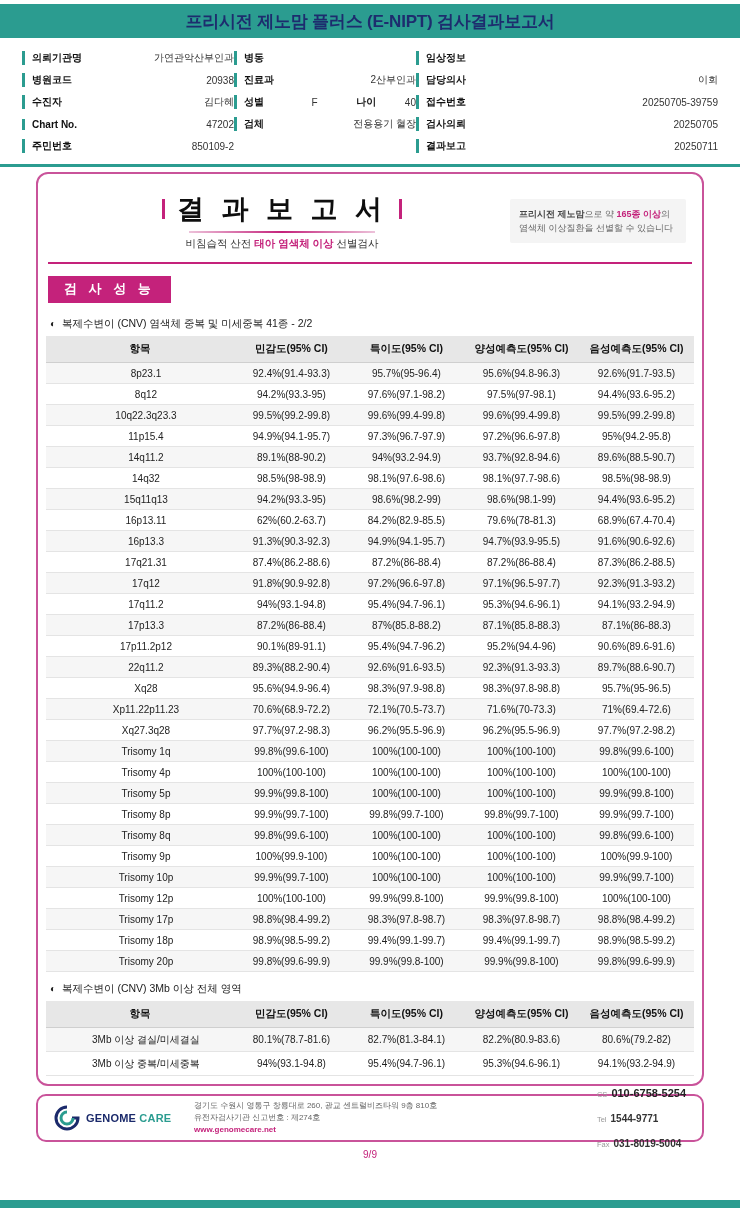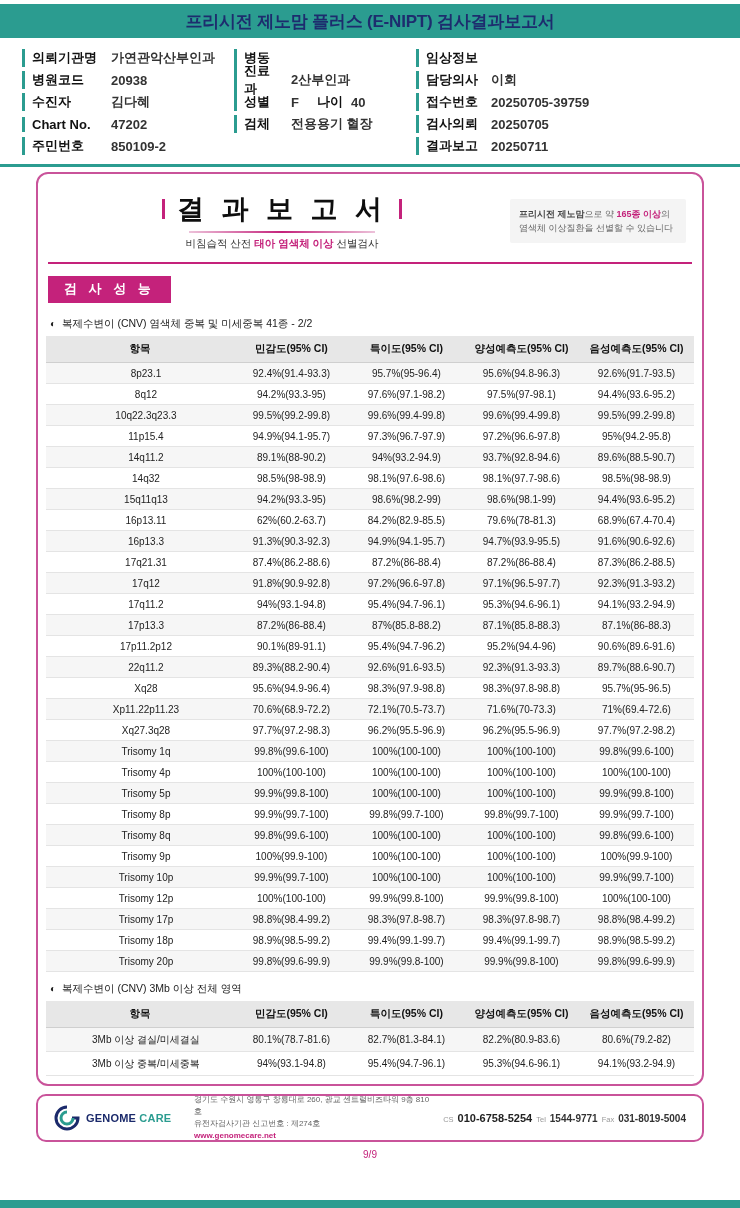--- a/index.html
+++ b/index.html
@@ -7,27 +7,27 @@
     font-family:"Liberation Sans","DejaVu Sans",sans-serif; color:#222; position:relative; }
 
   
   .top-bar { margin-top:4px; height:34px; background:#2b9c90; display:flex; align-items:center; justify-content:center; }
   .top-bar-title { color:#1d2c6e; font-weight:bold; font-size:17px; letter-spacing:-0.2px; }
 
   
   .patient { display:flex; padding:9px 22px 4px; }
   .p-col { display:flex; flex-direction:column; }
   .p-col1 { width:212px; } .p-col2 { width:182px; } .p-col3 { flex:1; }
-  .field-row { display:flex; align-items:center; height:22px; font-size:13px; }
+  .field-row { display:flex; align-items:center; height:22px; font-size:10px;justify-content:space-between; }
   .f-label { font-weight:bold; color:#111; padding-left:7px; border-left:3px solid #2b9c90; margin-right:9px; }
   .p-col1 .f-label { width:80px; }
   .p-col2 .f-label { width:48px; }
   .p-col3 .f-label { width:66px; }
   .f-label2 { font-weight:bold; color:#111; margin:0 8px 0 18px; }
-  .f-value { color:#333;font-weight:bold; }
+  .f-value { color:#333; }
 
   .divider-teal { height:3px; background:#2b9c90; margin-top:3px; }
 
   
   .main-box { margin:5px 36px 0; border:2px solid #c9539a; border-radius:12px; padding:8px 8px 8px; background:#fff; }
 
   .report-header { display:flex; align-items:center; padding:6px 8px 4px; height:76px; }
   .logo-block { width:196px; }
   .precision-badge { display:inline-flex; align-items:center; gap:4px; border:1px solid #c4227b; border-radius:9px;
     padding:1px 8px; color:#c4227b; font-size:7px; font-weight:bold; letter-spacing:2px; margin-bottom:2px; }
@@ -66,21 +66,21 @@
   .t2-wrap { margin-top:2px; }
 
   
   .footer-box { margin:8px 36px 0; border:2px solid #c9539a; border-radius:10px; display:flex; align-items:center;
     padding:7px 16px; gap:12px; height:48px; }
   .fc-logo { display:flex; align-items:center; gap:6px; width:128px; }
   .fc-text { font-size:11px; font-weight:bold; letter-spacing:0.2px; }
   .fc-text .n { color:#1b2a6b; } .fc-text .t { color:#2b9c90; }
   .addr-block { flex:1; font-size:8px; color:#666; line-height:1.5; }
   .addr-web { color:#c4227b; font-weight:bold; }
-  .contacts { display:flex; align-items:flex-end; gap:4px; }
+  .contacts { display:flex; align-items:flex-start; gap:14px;flex-direction:column; }
   .contact { display:flex; align-items:baseline; gap:4px; }
   .contact .c-label { font-size:7.5px; color:#999; }
   .contact .c-value { font-size:10px; font-weight:bold; color:#333; }
   .contact.cs .c-value { font-size:11px; color:#222; }
 
   .page-number { text-align:center; color:#c4227b; font-size:10px; margin-top:7px; }
   .bottom-bar { position:absolute; left:0; bottom:0; width:740px; height:8px; background:#2b9c90; }
 </style>
 </head>
 <body>

